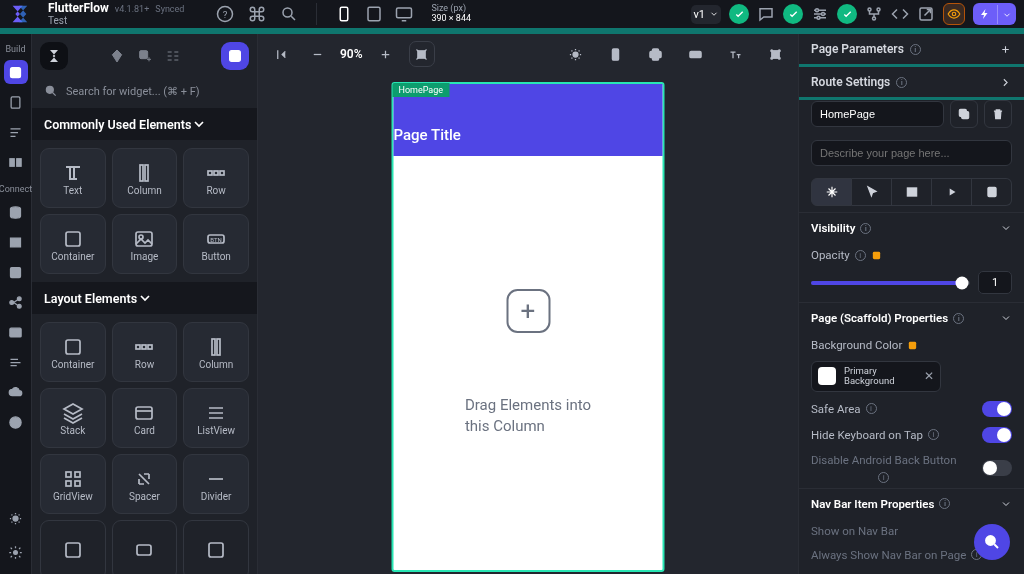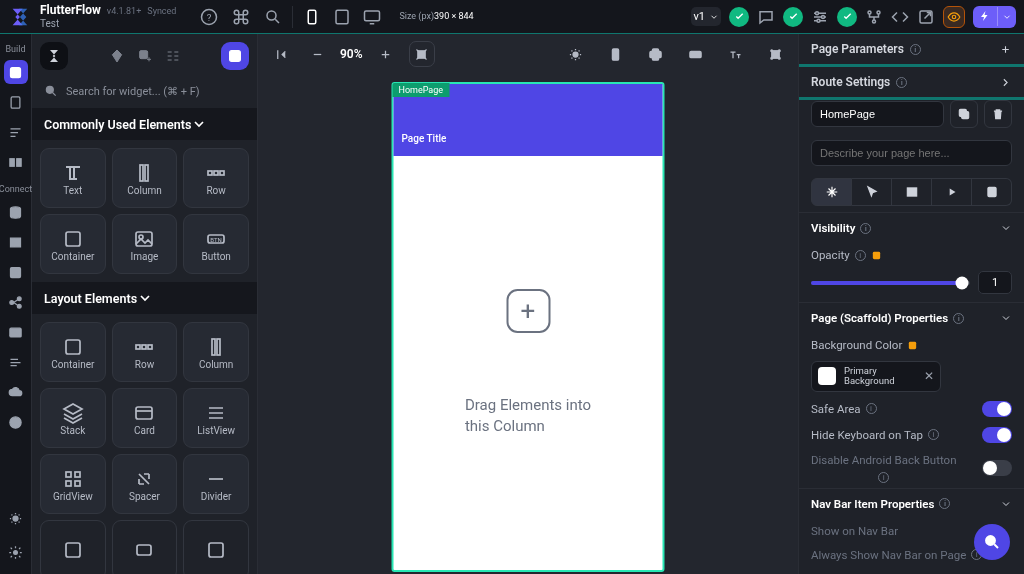--- a/index.html
+++ b/index.html
@@ -10,36 +10,36 @@
     color: #c5c8ce;
     overflow: hidden;
     position: relative;
   }
   
   .topbar {
     height: 34px;
     background: #14161c;
     display: flex; align-items: center;
     padding: 0 8px;
-    border-bottom: 1px solid #0f766e;
-    gap: 10px;
+    border-bottom: 6px solid #0f766e;
+    gap: 18px;
   }
   .logo { width: 22px; height: 22px; }
   .brand { display:flex; flex-direction:column; line-height:1.1;}
   .brand-top { display:flex; gap:6px; align-items:baseline;}
   .brand-name { color:#fff; font-weight:700; font-size:12px;}
   .brand-ver { color:#6b7280; font-size:9px;}
   .brand-sync { color:#6b7280; font-size:9px;}
   .brand-sub { color:#9ca3af; font-size:10px;}
   .top-icons { display:flex; gap:14px; margin-left:14px; align-items:center;}
   .iconbtn { width:18px; height:18px; fill:#9ca3af; cursor:pointer; display:flex; align-items:center; justify-content:center;}
   .iconbtn svg{width:100%;height:100%;}
   .divider-v { width:1px; height:22px; background:#2a2d35;}
   .device-group{display:flex;gap:12px;align-items:center;}
-  .size-block{display:flex;font-size:9px;color:#9ca3af;line-height:1.1;margin-left:6px;}
+  .size-block{display:flex;flex-direction:column;font-size:9px;color:#9ca3af;line-height:1.1;margin-left:6px;}
   .spacer{flex:1;}
   .pill{display:flex;align-items:center;gap:4px;background:#23262e;padding:3px 2px;border-radius:5px;font-size:11px;color:#fff;}
   .circle-btn{width:20px;height:20px;border-radius:50%;display:flex;align-items:center;justify-content:center;}
   .cgreen{background:#10b981;}
   .csquare{width:22px;height:22px;border-radius:6px;display:flex;align-items:center;justify-content:center;}
   .corange{background:#3a2a22;border:1px solid #b45309;}
   .right-cluster{display:flex;gap:8px;align-items:center;}
   .lightning{background:#6d5ef9;display:flex;align-items:center;border-radius:6px;height:22px;}
   .lightning .bolt{padding:0 6px;}
   .lightning .chev{border-left:1px solid rgba(255,255,255,.3);padding:0 4px;}
@@ -76,21 +76,21 @@
   .canvas{position:absolute;top:34px;left:258px;right:226px;bottom:0;background:#23262e;}
   .canvas-toolbar{height:40px;display:flex;align-items:center;padding:0 10px;gap:10px;}
   .ct-left{display:flex;align-items:center;gap:10px;}
   .ct-right{margin-left:auto;display:flex;align-items:center;gap:14px;}
   .ct-btn{width:26px;height:26px;border-radius:7px;display:flex;align-items:center;justify-content:center;}
   .ct-btn svg{width:15px;height:15px;fill:#b6bbc6;}
   .ct-btn.box{border:1px solid #3a3e48;}
   .zoom{color:#fff;font-size:12px;font-weight:600;}
   .phone{position:absolute;top:48px;left:50%;transform:translateX(-50%);width:273px;height:490px;background:#fff;border:2px solid #28e6b4;border-radius:3px;}
   .phone-tag{position:absolute;top:-1px;left:-1px;background:#0d9d6e;color:#fff;font-size:9px;padding:2px 6px;border-radius:2px 0 0 0;}
-  .appbar{background:#4f46e5;color:#fff;height:72px;display:flex;align-items:flex-end;padding:0 8px 12px;font-size:10px;font-weight:500;}
+  .appbar{background:#4f46e5;color:#fff;height:72px;display:flex;align-items:flex-end;padding:0 0 12px;font-size:15px;font-weight:500;}
   .phone-body{position:absolute;top:72px;left:0;right:0;bottom:0;display:flex;flex-direction:column;align-items:center;justify-content:center;color:#6b7280;}
   .plus-box{width:44px;height:44px;border:2px solid #6b7280;border-radius:11px;display:flex;align-items:center;justify-content:center;font-size:26px;color:#6b7280;margin-bottom:14px;}
   .drop-txt{font-size:15px;text-align:left;line-height:1.4;margin-top:48px;}
 
   
   .right-panel{position:absolute;top:34px;right:0;width:226px;bottom:0;background:#1f2229;border-left:1px solid #2a2d35;overflow-y:auto;font-size:11.5px;}
   .rp-row{display:flex;justify-content:space-between;align-items:center;padding:8px 12px;border-bottom:3px solid #0f766e;}
   .rp-row .lbl{color:#d5d8df;font-weight:600;font-size:12px;display:flex;align-items:center;gap:6px;}
   .rp-row svg{width:13px;height:13px;fill:#8a8f9a;}
   .scaffold-row{display:flex;align-items:center;gap:6px;padding:8px 12px 6px;color:#fff;font-size:12px;font-weight:600;}

